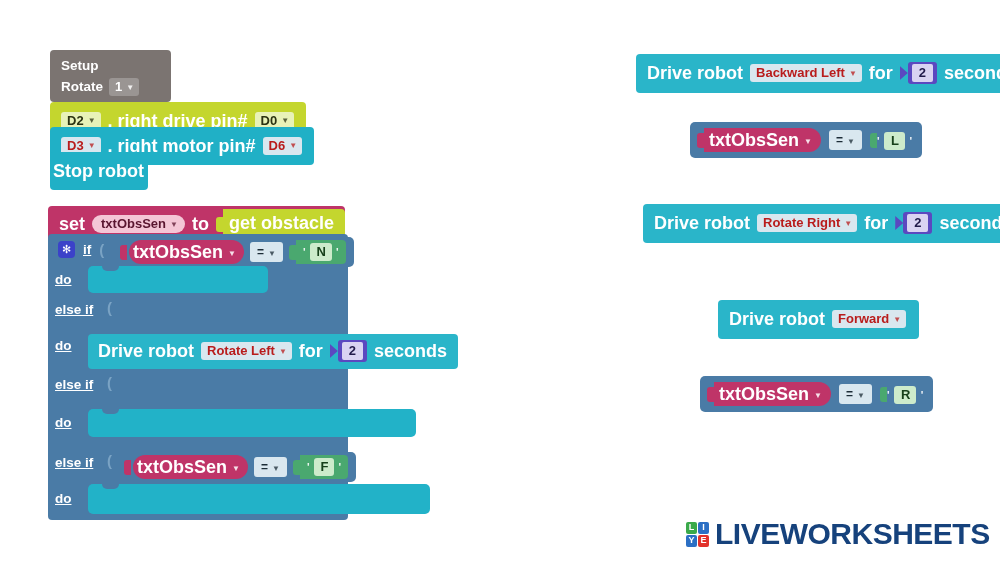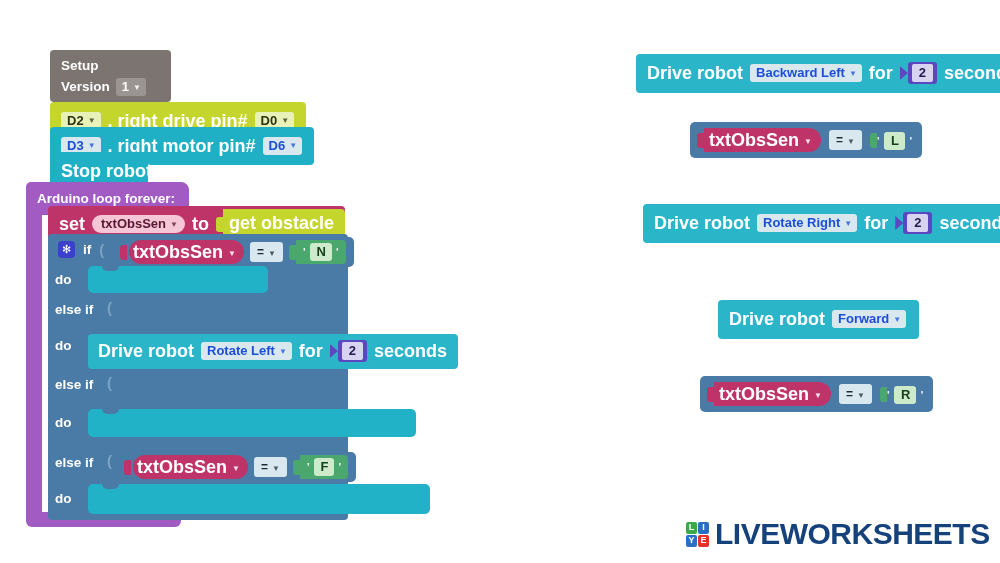--- a/index.html
+++ b/index.html
@@ -12,21 +12,21 @@
   }
   .canvas{position:absolute;left:0;top:0;width:1000px;height:563px;}
 
   
   .btxt{color:#ffffff;font-weight:bold;font-size:13.5px;white-space:nowrap;line-height:1;}
   .btxt.sm{font-size:18px;}
 
   
   .field{
     display:inline-flex;align-items:center;gap:4px;
-    background:#d9e7ef;color:#1d4ed8;
+    background:#d9e7ef;color:#b91c1c;
     font-weight:bold;font-size:13px;
     border-radius:3px;padding:2px 5px 3px 6px;
     line-height:1;white-space:nowrap;
   }
   .field.olive{background:#e8f2b8;color:#2b3312;}
   .field.gray{background:#9a9593;color:#ffffff;}
   .field.pinkf{background:#f4c6d6;color:#5a1630;border-radius:11px;padding:2px 7px 3px 9px;}
   .field.greenf{background:#cdebcb;color:#17401a;border-radius:3px;padding:2px 6px 3px 7px;}
   .caret{font-size:8px;opacity:.75;transform:translateY(1px);}
   .caret.lt{color:#ffffff;opacity:.85;}
@@ -48,21 +48,21 @@
   .blk.olive{background:#c4d62e;}
   .blk.cyan{background:#20b0c6;}
   .blk.cyan2{background:#2ab5c9;}
   .blk.crimson{background:#bf3468;border-radius:4px;}
   .notch-b{position:absolute;bottom:-4px;left:14px;width:17px;height:5px;
          border-radius:0 0 5px 5px;}
 
   
   .ifblk{position:absolute;background:#4a7ba6;border-radius:4px;}
   .ifrow{display:flex;align-items:center;gap:8px;padding:0 0 0 10px;height:30px;}
-  .iflabel{color:#ffffff;font-weight:bold;font-size:13.5px;}
+  .iflabel{color:#ffffff;font-weight:bold;font-size:13.5px;text-decoration:underline;}
   .gear{
     width:17px;height:17px;border-radius:4px;background:#3b42c9;
     display:inline-flex;align-items:center;justify-content:center;
     color:#ffffff;font-size:11px;line-height:1;
   }
   .plug{width:7px;height:15px;background:#bf3468;border-radius:3px 0 0 3px;}
   .plug.g{background:#4aa86f;}
   .notdeep{color:#7aa3c4;font-size:15px;font-weight:bold;}
 
   
@@ -106,21 +106,21 @@
 <body>
 
 <div class="canvas">
 
 
   <div class="blk gray" style="left:50px;top:50px;width:121px;height:52px;display:block;padding:0;">
     <div style="position:absolute;left:11px;top:6px;">
       <span class="btxt">Setup</span>
     </div>
     <div style="position:absolute;left:11px;top:28px;display:flex;align-items:center;gap:6px;">
-      <span class="btxt">Version</span>
+      <span class="btxt">Rotate</span>
       <span class="field gray">
         <span>1</span>
         <span class="caret lt">▼</span>
       </span>
     </div>
     <div class="notch-b" style="background:#c4d62e;bottom:-5px;"></div>
   </div>
 
   <div class="blk olive" style="left:50px;top:102px;height:25px;">
     <span class="field olive">
@@ -139,31 +139,24 @@
       <span>D3</span>
       <span class="caret">▼</span>
     </span>
     <span class="btxt sm">, right motor pin#</span>
     <span class="field">
       <span>D6</span>
       <span class="caret">▼</span>
     </span>
   </div>
 
-  <div class="blk cyan" style="left:50px;top:152px;height:25px;width:75px;">
+  <div class="blk cyan" style="left:50px;top:152px;height:25px;width:75px;justify-content:center;">
     <span class="btxt sm">Stop robot</span>
   </div>
 
-  <div class="hat" style="left:26px;top:182px;">
-    <div class="head" style="border-radius:5px 8px 6px 0;">
-      <span class="btxt">Arduino loop forever:</span>
-    </div>
-    <div class="spine" style="left:0;top:31px;width:16px;height:307px;"></div>
-    <div class="foot" style="left:0;top:330px;width:155px;height:15px;border-radius:0 6px 6px 6px;"></div>
-  </div>
 
   <div class="blk crimson" style="left:48px;top:206px;height:26px;padding:5px 0 5px 11px;">
     <span class="btxt sm">set</span>
     <span class="field pinkf">
       <span>txtObsSen</span>
       <span class="caret">▼</span>
     </span>
     <span class="btxt sm">to</span>
     <span style="display:inline-flex;align-items:center;">
       <span style="width:7px;height:15px;background:#c4d62e;border-radius:3px 0 0 3px;"></span>

